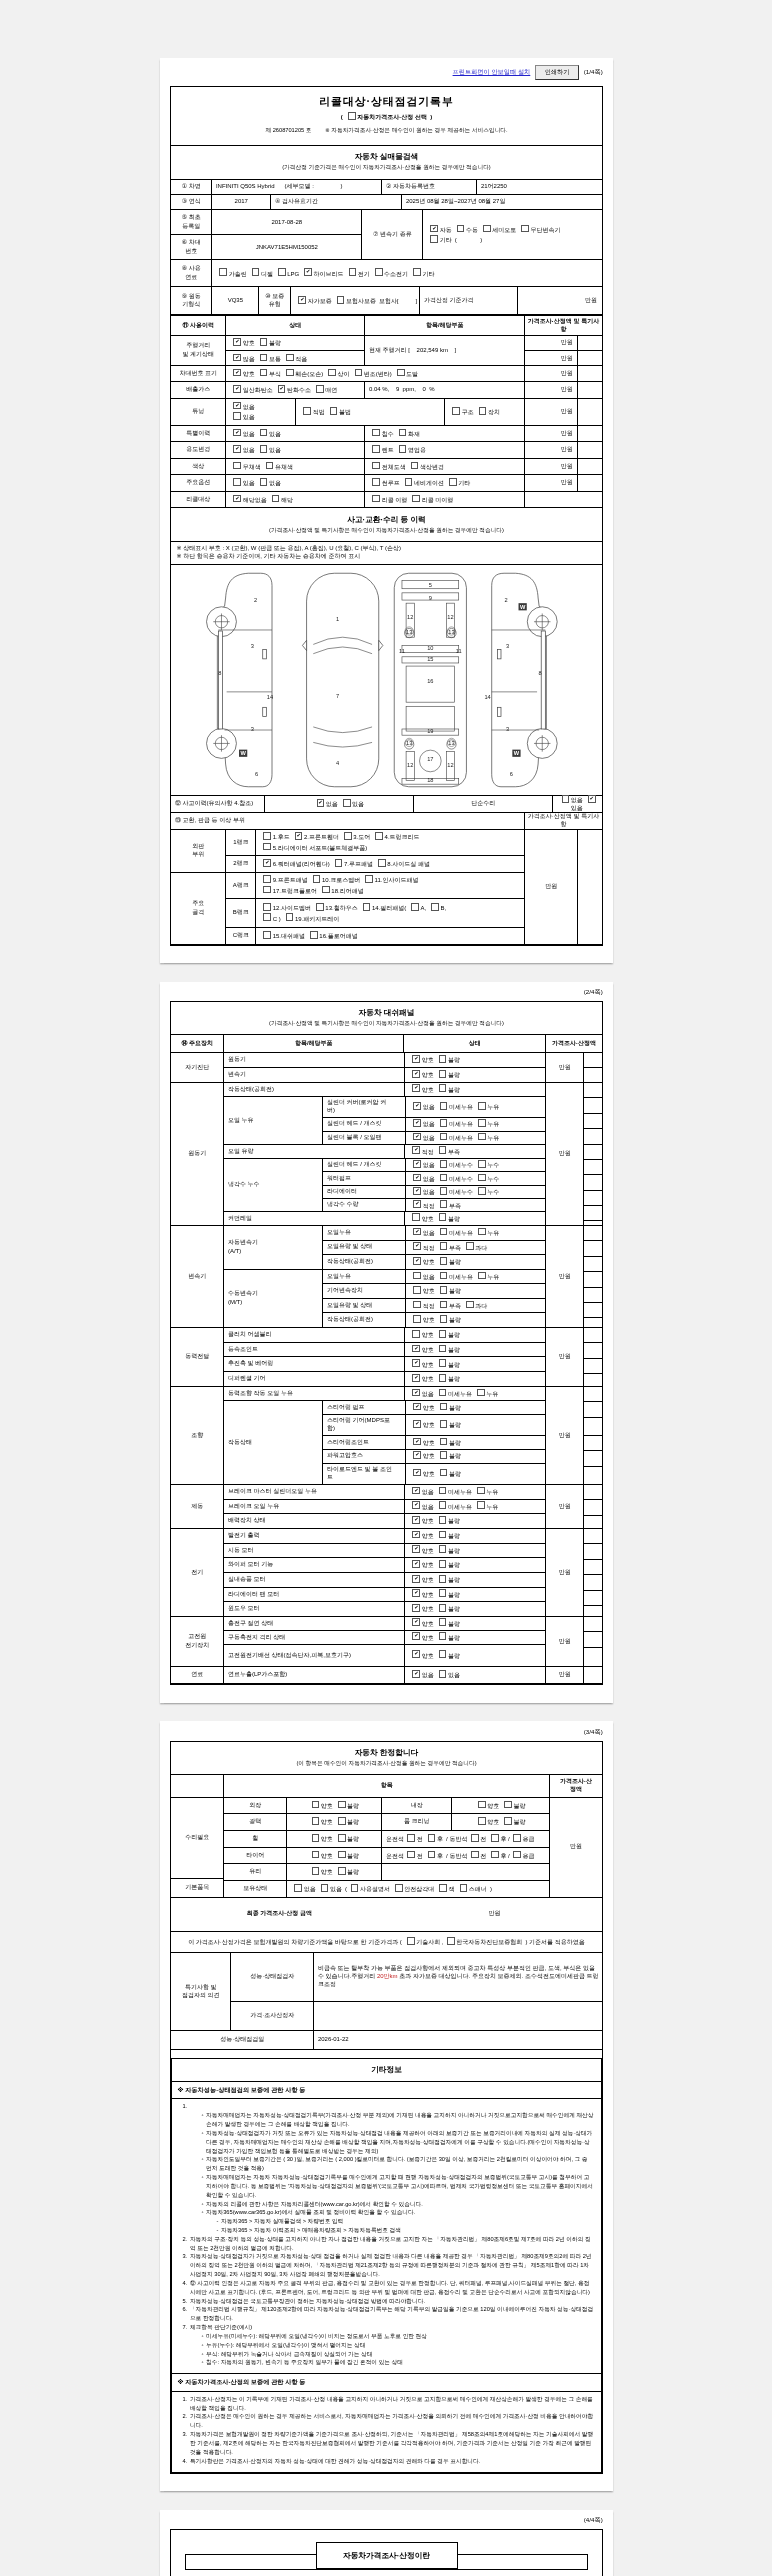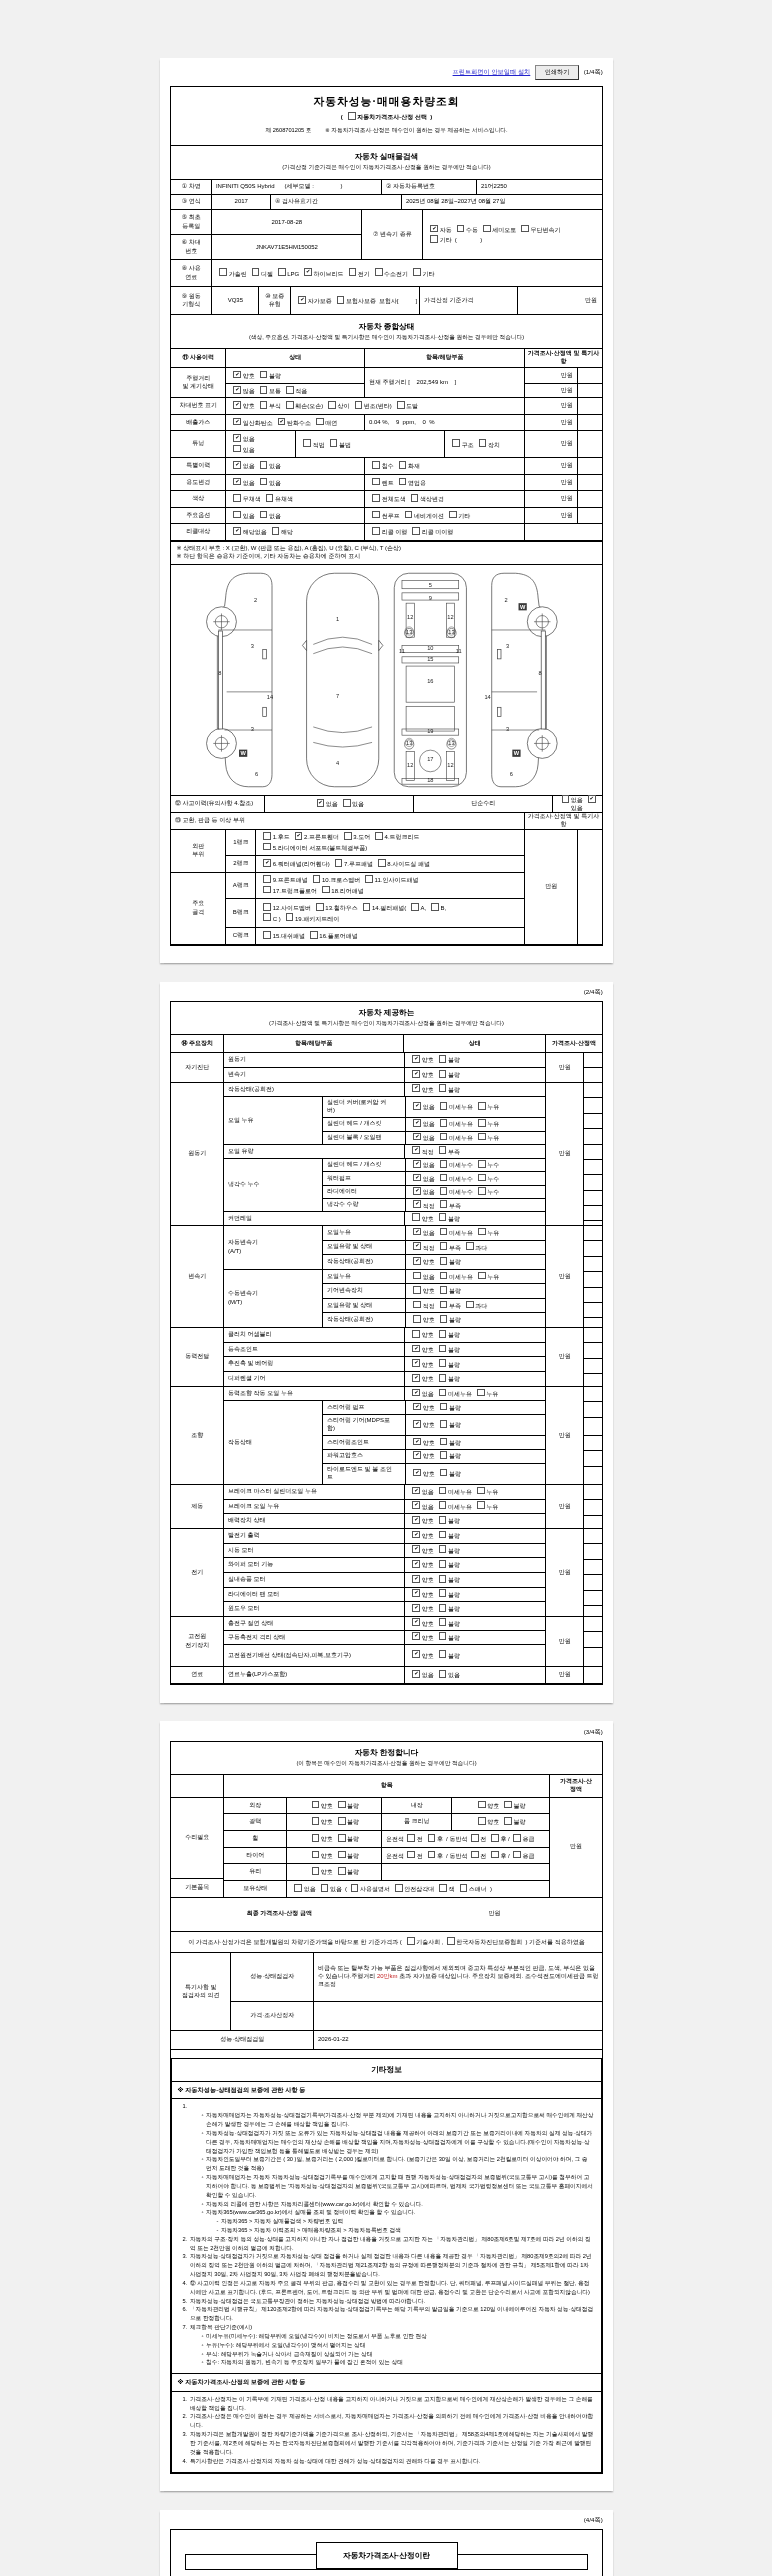--- a/index.html
+++ b/index.html
@@ -65,21 +65,21 @@
 <div class="wrap">
 
   <div class="page">
     <div class="toolbar">
       <a class="lnk" href="#">프린트화면이 안보일때 설치</a>
       <button class="btn">인쇄하기</button>
       <span class="marker">(1/4쪽)</span>
     </div>
     <div class="docbox">
       <div class="titleblock">
-        <div class="main-title">자동차성능·매매용차량조회</div>
+        <div class="main-title">리콜대상·상태점검기록부</div>
         <div class="sub-title ln"><div class="ln"><span>( </span><span class="cb"></span><span class="cbl">자동차가격조사·산정 선택</span><span> )</span></div></div>
         <div class="doc-no-line">
           <span>제 2608701205 호</span><span class="sp"></span><span>※ 자동차가격조사·산정은 매수인이 원하는 경우 제공하는 서비스입니다.</span>
         </div>
       </div>
       <div class="sech hr3">
         <div class="sec-title">자동차 실매물검색</div>
         <div class="sec-note">(가격산정 기준가격은 매수인이 자동차가격조사·산정을 원하는 경우에만 적습니다)</div>
       </div>
       <div>
@@ -165,24 +165,20 @@
               </div>
               <div class="tc ct al bl" style="flex: 0 0 98px; width: 98px;">
                 <div class="ln"><span>가격산정 기준가격</span></div>
               </div>
               <div class="tc ct ar bl" style="flex: 1 1 0%;">
                 <div class="ln"><span>만원</span></div>
               </div>
             </div>
           </div>
         </div>
-      <div class="sech">
-        <div class="sec-title">자동차 종합상태</div>
-        <div class="sec-note">(색상, 주요옵션, 가격조사·산정액 및 특기사항은 매수인이 자동차가격조사·산정을 원하는 경우에만 적습니다)</div>
-      </div>
       <div>
           <div class="tb ">
             <div class="trow" style="height: 18.5px;">
               <div class="tc b ct" style="flex: 0 0 54px; width: 54px;">
                 <div class="ln"><span>⑪ 사용이력</span></div>
               </div>
               <div class="tc b ct bl" style="flex: 0 0 139px; width: 139px;">
                 <div class="ln"><span>상태</span></div>
               </div>
               <div class="tc b ct bl" style="flex: 0 0 160px; width: 160px;">
@@ -354,20 +350,24 @@
               </div>
               <div class="tc ct al bl" style="flex: 0 0 160px; width: 160px;">
                 <div class="ln"><span class="cb"></span><span class="cbl">리콜 이행</span><span class="cb"></span><span class="cbl">리콜 미이행</span></div>
               </div>
               <div class="tc ct bl" style="flex: 1 1 0%;">
                 <div class="ln"><span></span></div>
               </div>
             </div>
           </div>
         </div>
+      <div class="sech">
+        <div class="sec-title">사고·교환·수리 등 이력</div>
+        <div class="sec-note">(가격조사·산정액 및 특기사항은 매수인이 자동차가격조사·산정을 원하는 경우에만 적습니다)</div>
+      </div>
       <div class="legend">
         <div class="ln">※ 상태표시 부호 : X (교환), W (판금 또는 용접), A (흠집), U (요철), C (부식), T (손상)</div>
         <div class="ln">※ 하단 항목은 승용차 기준이며, 기타 자동차는 승용차에 준하여 표시</div>
       </div>
       <div class="diagwrap">
         <svg width="361" height="222" viewBox="0 0 700 430" style="font-size:12px">
 
           <g transform="translate(10,6)">
             <path class="carline" d="M72,2 C40,4 30,20 28,50 L26,66 C14,72 12,88 12,98 L12,300 C12,318 16,330 26,338 L28,372 C30,402 50,416 72,416 L100,416 C112,416 118,406 118,392 L118,26 C118,10 110,2 96,2 Z"></path>
             <circle class="carline" cx="20" cy="96" r="29"></circle>
@@ -570,21 +570,21 @@
             </div>
           </div>
         </div>
     </div>
   </div>
 
   <div class="page">
     <div class="marker-line"><span class="marker">(2/4쪽)</span></div>
     <div class="docbox">
       <div class="sech">
-        <div class="sec-title">자동차 제공하는</div>
+        <div class="sec-title">자동차 대쉬패널</div>
         <div class="sec-note">(가격조사·산정액 및 특기사항은 매수인이 자동차가격조사·산정을 원하는 경우에만 적습니다)</div>
       </div>
       <div>
           <div class="tb ">
             <div class="trow" style="height: 16.5px;">
               <div class="tc b ct" style="flex: 0 0 52px; width: 52px;">
                 <div class="ln"><span>⑭ 주요장치</span></div>
               </div>
               <div class="tc b ct bl" style="flex: 0 0 180px; width: 180px;">
                 <div class="ln"><span>항목/해당부품</span></div>

